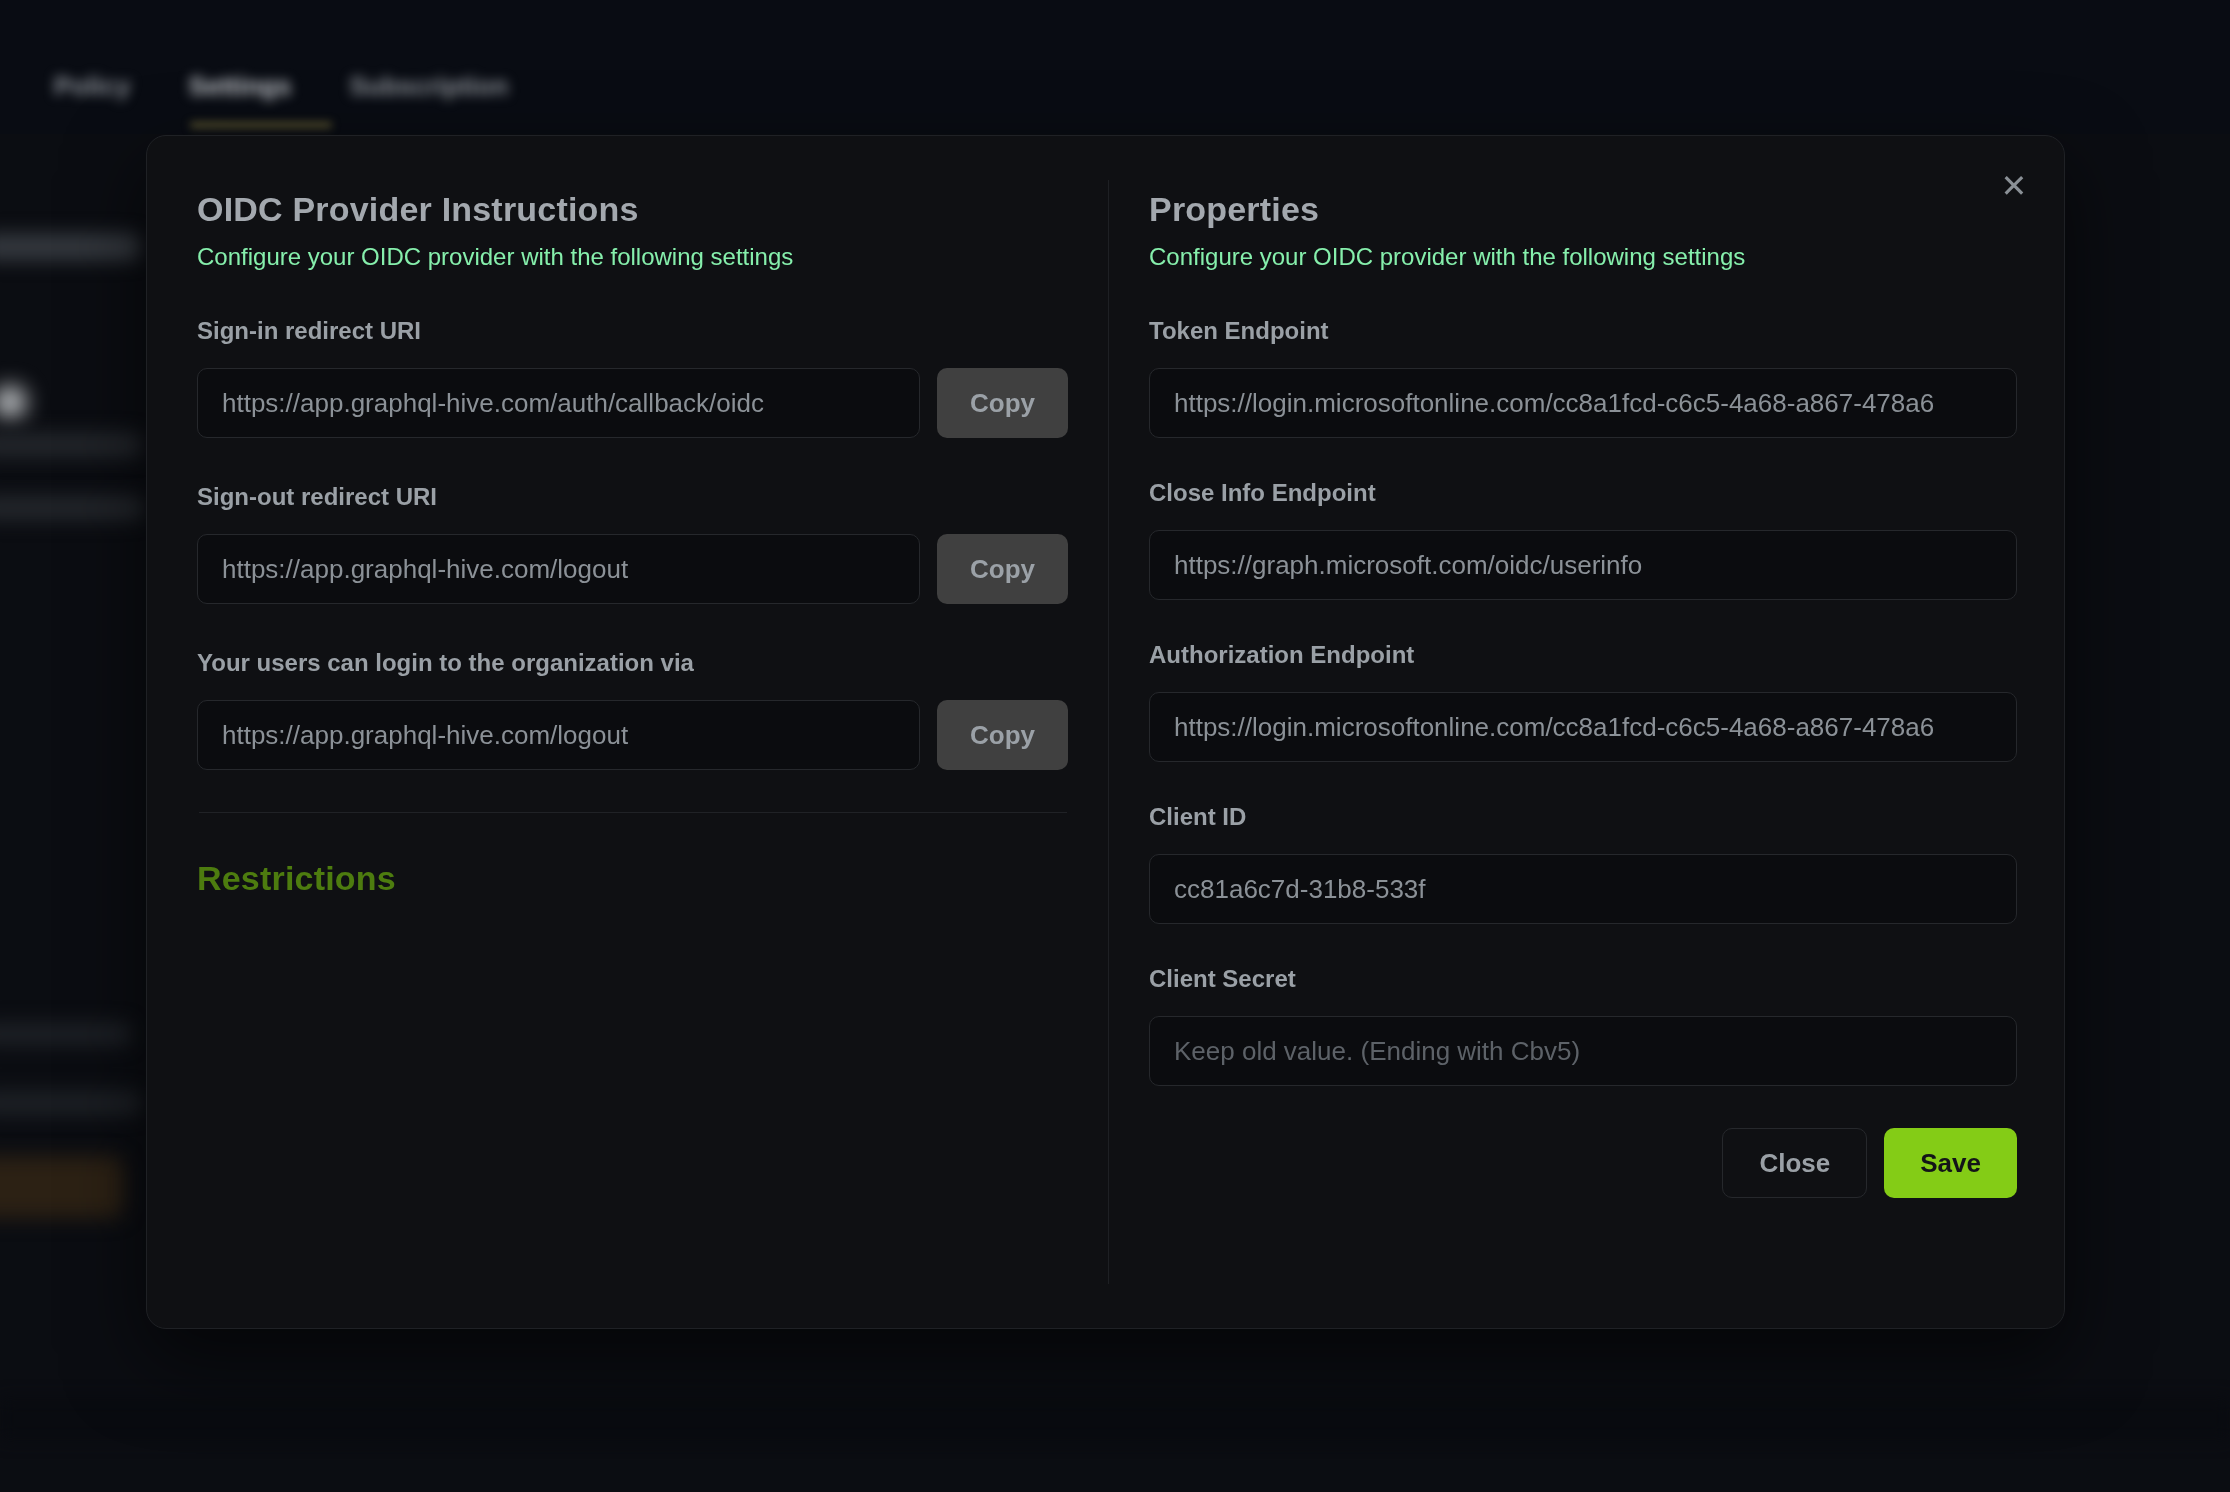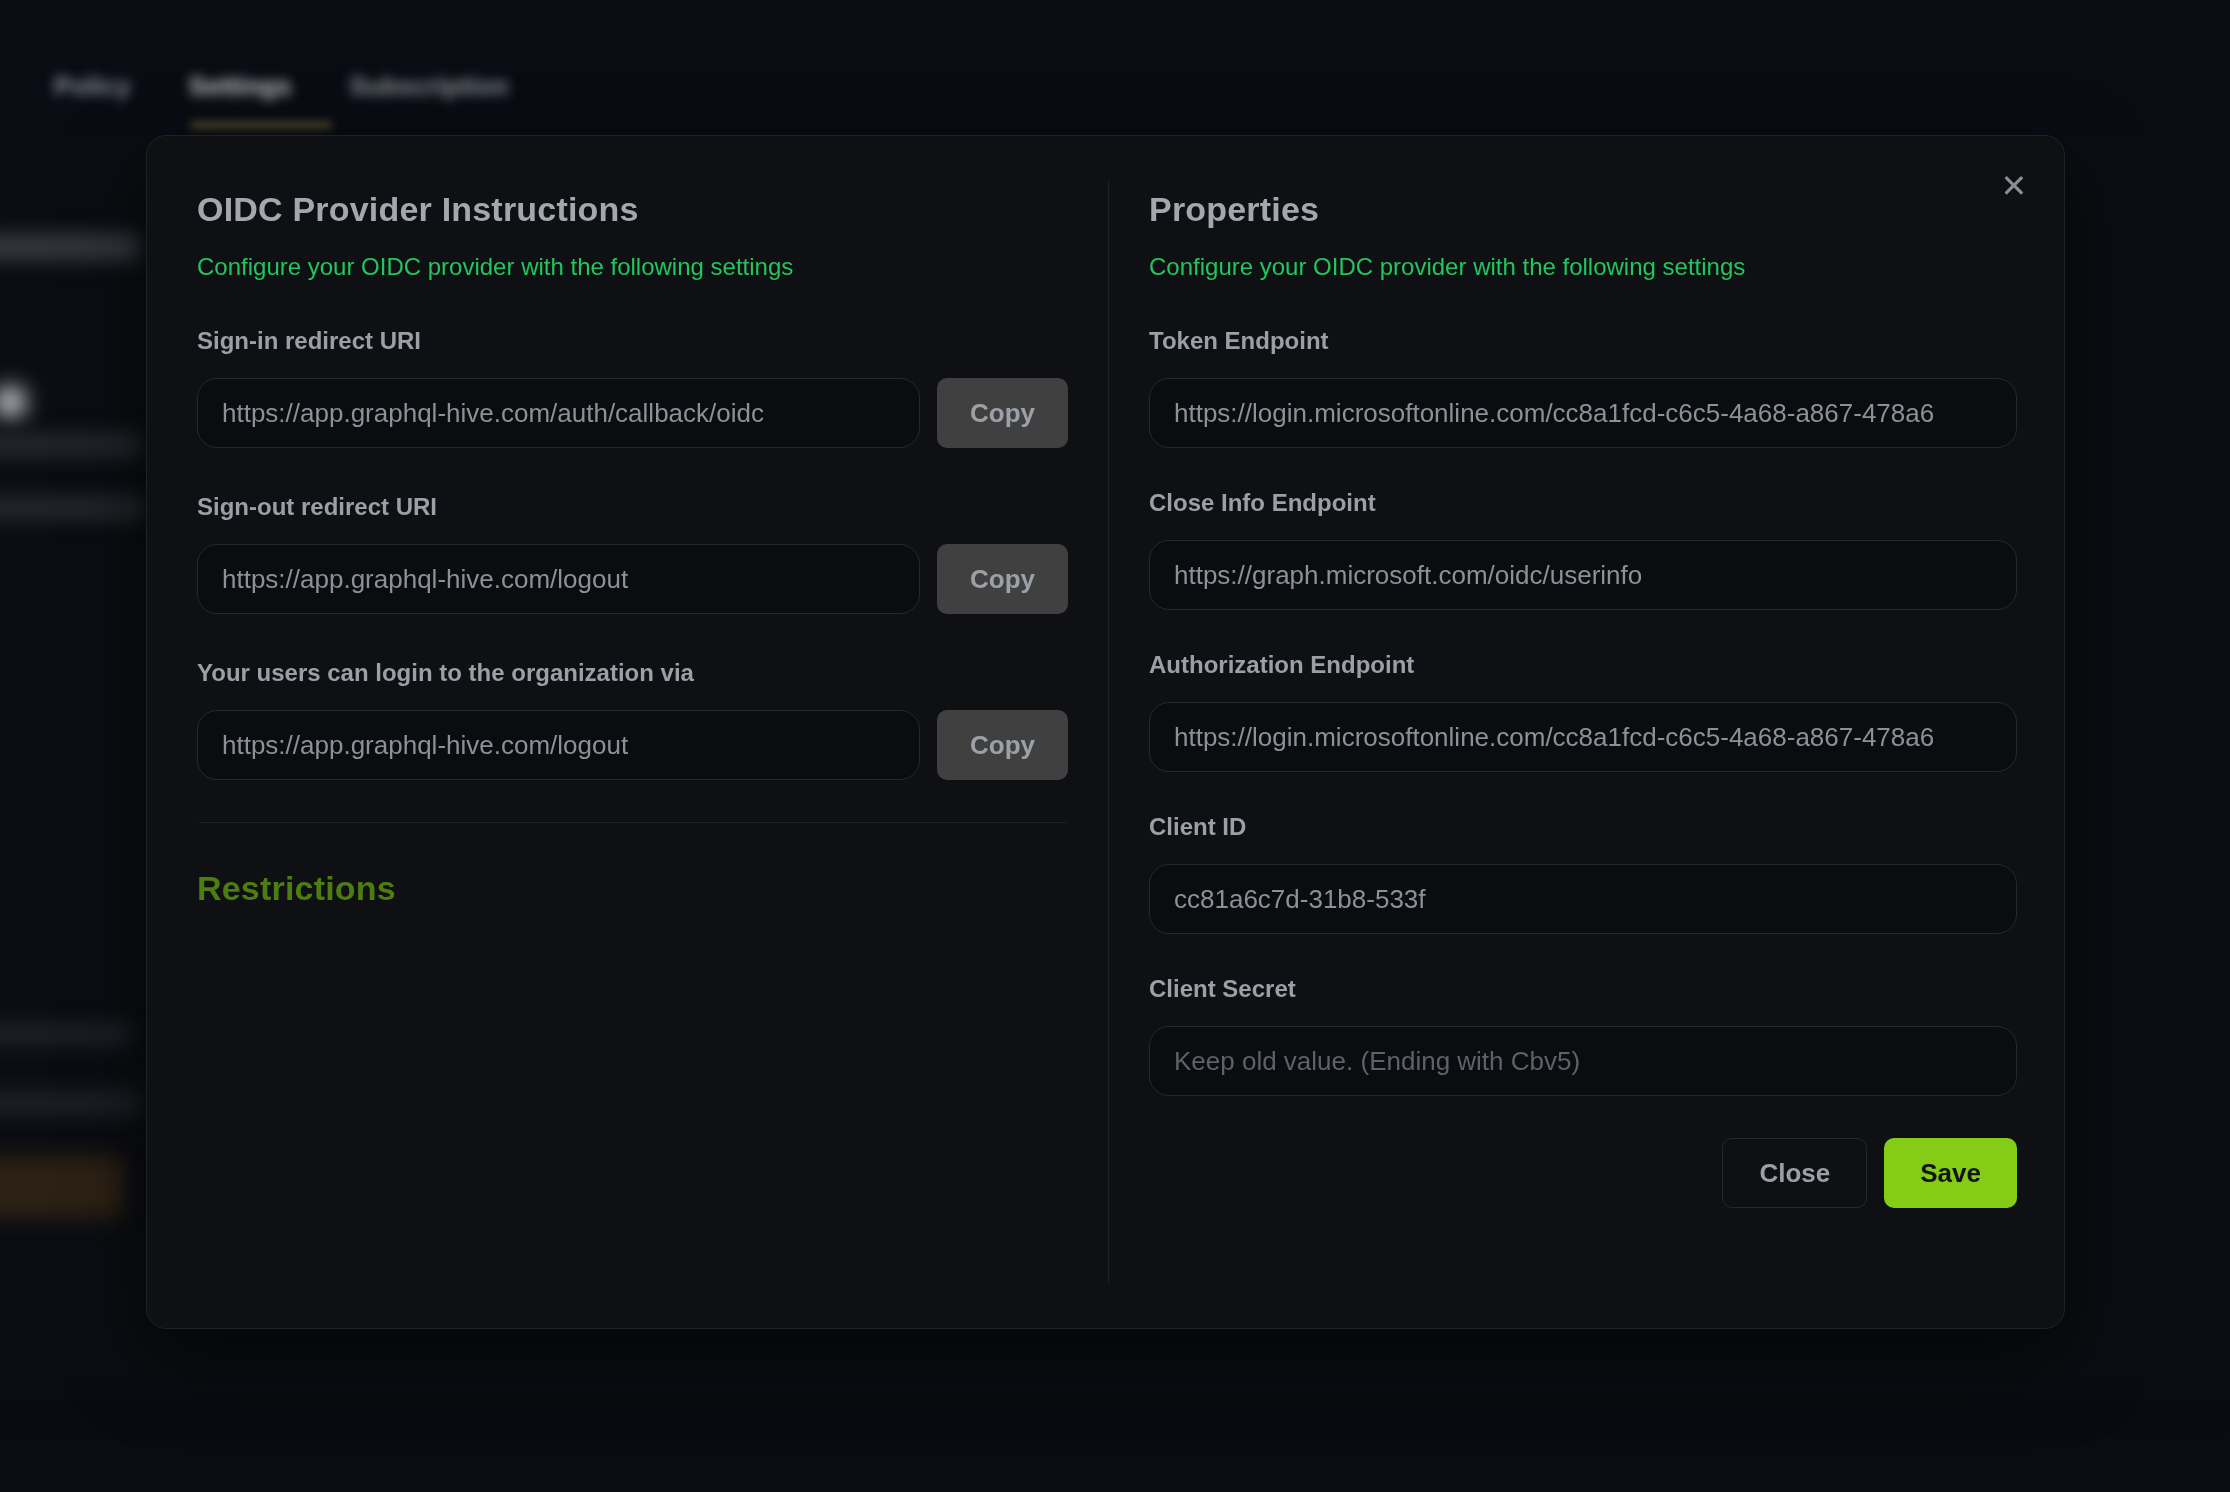--- a/index.html
+++ b/index.html
@@ -36,27 +36,27 @@
   .close-x{
     position:absolute;right:28px;top:28px;width:44px;height:44px;
     display:flex;align-items:center;justify-content:center;
     color:#8a9096;font-size:32px;line-height:1;cursor:pointer;background:none;border:none;
     font-family:"DejaVu Sans",sans-serif;
   }
   .col{position:absolute;top:0;}
   .col-left{left:50px;width:871px;}
   .col-right{left:1002px;width:868px;}
   .h1{margin:52px 0 0;font-size:34px;line-height:42px;font-weight:600;color:#a3a8ae;letter-spacing:.2px;}
-  .subtitle{margin:22px 0 0;font-size:24px;line-height:30px;color:#22c55e;}
+  .subtitle{margin:12px 0 0;font-size:24px;line-height:30px;color:#86efac;}
   .field-label{margin:44px 0 0;font-size:24px;line-height:30px;font-weight:600;color:#9aa0a6;}
   .col-right .field-label{margin-top:40px;}
   .row{display:flex;margin-top:22px;gap:17px;align-items:stretch;}
   .text-input{
     flex:1 1 auto;height:70px;box-sizing:border-box;
-    background:#0b0c0f;border:1px solid #26282c;border-radius:20px;
+    background:#0b0c0f;border:1px solid #26282c;border-radius:10px;
     color:#8b9197;font-size:26px;padding:0 24px;outline:none;
     font-family:"Liberation Sans","DejaVu Sans",sans-serif;
     white-space:nowrap;overflow:hidden;text-overflow:clip;width:100%;
   }
   .text-input::placeholder{color:#5d6268;opacity:1;}
   .copy-btn{
     flex:0 0 131px;height:70px;border:none;border-radius:10px;
     background:#404040;color:#9ba1a7;font-size:26px;font-weight:600;cursor:pointer;
     font-family:"Liberation Sans","DejaVu Sans",sans-serif;
   }

